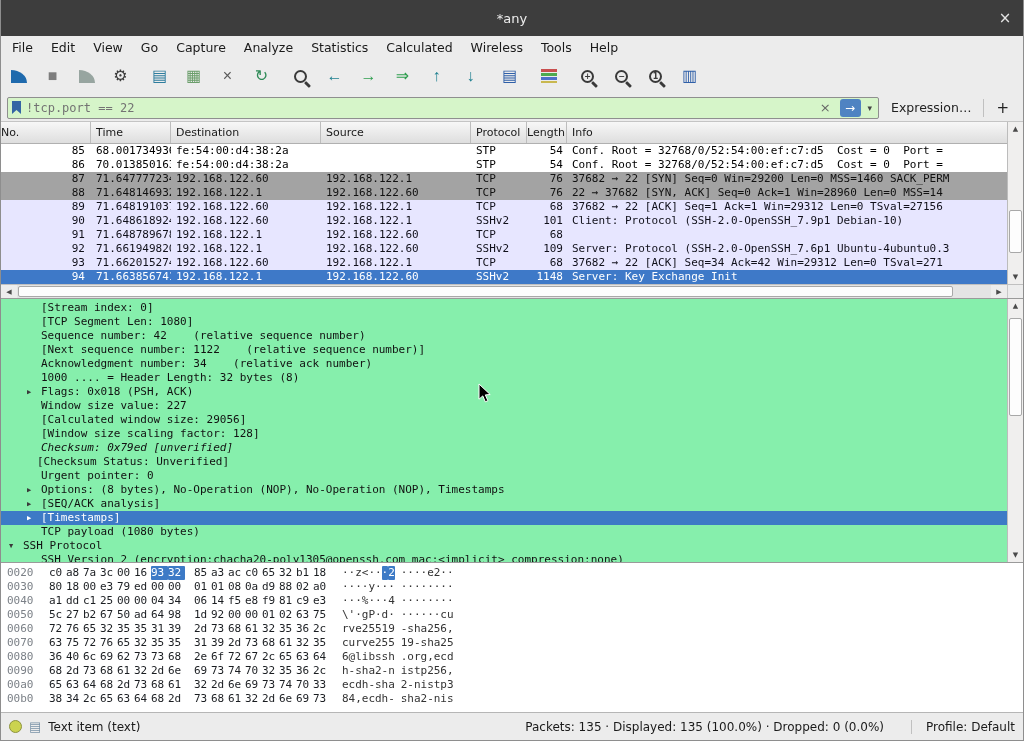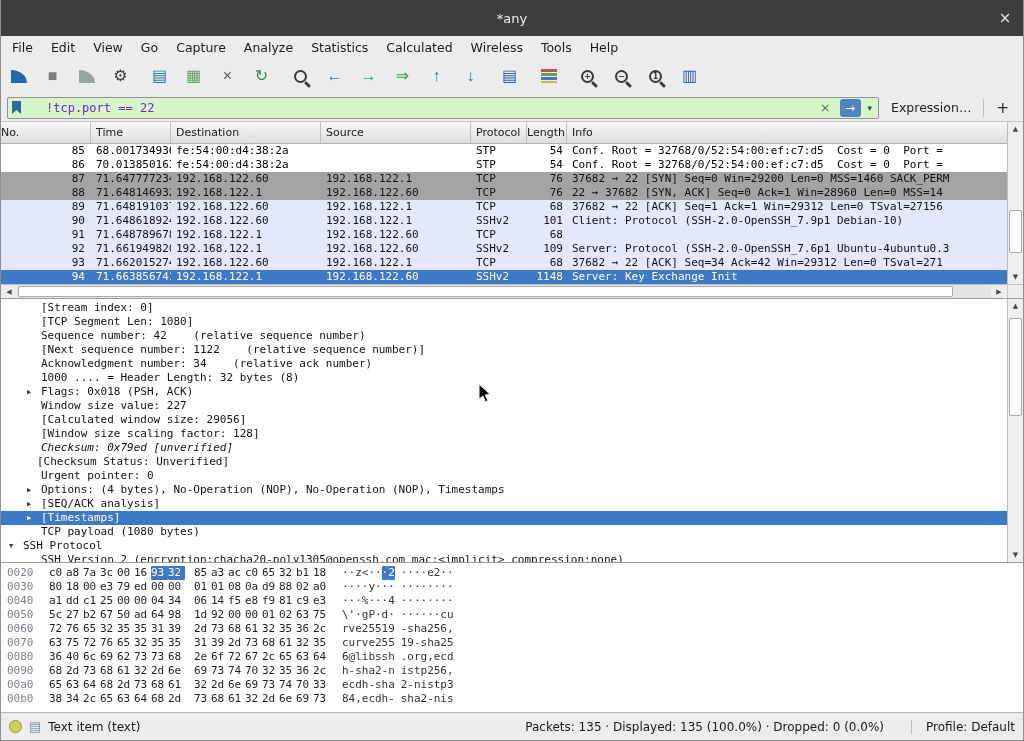--- a/index.html
+++ b/index.html
@@ -31,21 +31,21 @@
           font:700 8px "DejaVu Sans",sans-serif;color:#3a3a3a;}
   .ic-mag::after{content:"";position:absolute;right:-6px;bottom:-5px;width:7px;height:3px;background:#3a3a3a;transform:rotate(45deg);border-radius:1px;}
   .ic-bars{width:16px;height:14px;display:inline-block;
     background:linear-gradient(#c94f4f 0 3px,#ececec 3px 4px,#4fa94f 4px 7px,#ececec 7px 8px,#4f6fc9 8px 11px,#ececec 11px 12px,#c9b84f 12px 14px);}
   
   .filterbar{flex:0 0 28px;display:flex;align-items:center;background:#ececec;padding:0 6px;gap:4px;border-bottom:1px solid #c4c4c4;}
   .filter-input{flex:1;height:22px;background:#d6f5c9;border:1px solid #8f8f8f;border-radius:2px;
                 display:flex;align-items:center;padding:0 4px;gap:5px;}
   .ic-ribbon{width:9px;height:13px;background:#3465a4;display:inline-block;
              clip-path:polygon(0 0,100% 0,100% 100%,50% 70%,0 100%);}
-  .filter-text{flex:1;font:12px "DejaVu Sans Mono","Liberation Mono",monospace;color:#6d28d9;white-space:pre;overflow:hidden;margin-left:20px;}
+  .filter-text{flex:1;font:12px "DejaVu Sans Mono","Liberation Mono",monospace;color:#737373;white-space:pre;overflow:hidden;}
   .filter-clear{color:#666;font-size:13px;padding:0 4px;}
   .filter-apply{width:21px;height:18px;background:#4f83c2;border-radius:3px;color:#fff;display:flex;align-items:center;justify-content:center;font-size:12px;}
   .filter-caret{color:#444;font-size:9px;padding:0 2px;}
   .expression{font-size:12.5px;color:#222;padding:0 8px;white-space:nowrap;}
   .fsep{width:1px;height:18px;background:#c0c0c0;}
   .add-filter{font-size:15px;color:#222;padding:0 8px;}
   
   .plist{flex:0 0 162px;display:flex;background:#fff;overflow:hidden;}
   .plist-main{flex:1;display:flex;flex-direction:column;overflow:hidden;}
   .plist-header{flex:0 0 22px;display:flex;background:linear-gradient(#f7f7f7,#dedede);border-bottom:1px solid #b0b0b0;font-size:11px;color:#1a1a1a;}
@@ -68,21 +68,21 @@
   .vscroll{flex:0 0 16px;display:flex;flex-direction:column;background:#f0efee;border-left:1px solid #bcbcbc;}
   .vs-btn{height:14px;display:flex;align-items:center;justify-content:center;font-size:7px;color:#4a4a4a;}
   .vs-track{flex:1;position:relative;}
   .vs-thumb{position:absolute;left:1px;right:1px;background:#fdfdfd;border:1px solid #a8a8a8;border-radius:2px;}
   .hscroll{flex:0 0 14px;display:flex;align-items:stretch;background:#ededed;border-top:1px solid #c0c0c0;}
   .hs-btn{width:16px;display:flex;align-items:center;justify-content:center;font-size:7px;color:#4a4a4a;}
   .hs-track{flex:1;position:relative;background:#e4e4e4;}
   .hs-thumb{position:absolute;left:1px;top:1px;bottom:1px;width:96%;background:#fdfdfd;border:1px solid #a8a8a8;border-radius:2px;}
   .hs-corner{width:16px;background:#ededed;border-left:1px solid #c8c8c8;}
   
-  .details{flex:1 1 auto;display:flex;background:#ffffff;border-top:1px solid #9a9a9a;overflow:hidden;}
+  .details{flex:1 1 auto;display:flex;background:#86efac;border-top:1px solid #9a9a9a;overflow:hidden;}
   .details-body{flex:1;overflow:hidden;padding-top:2px;}
   .detail-row{display:flex;align-items:center;height:14px;font:11px/14px "DejaVu Sans Mono","Liberation Mono",monospace;white-space:pre;color:#111;}
   .detail-arrow{width:16px;flex:0 0 16px;font-size:7px;color:#3a3a3a;padding-left:2px;}
   .detail-row.selected{background:#3d7ac6;color:#fff;}
   .detail-row.selected .detail-arrow{color:#fff;}
   
   .hexpane{flex:0 0 150px;background:#fff;border-top:1px solid #9a9a9a;padding:3px 0 0 6px;overflow:hidden;}
   .hex-row{height:14px;font:11px/14px "DejaVu Sans Mono","Liberation Mono",monospace;white-space:pre;}
   .hex-offset{display:inline-block;width:30px;margin-right:12px;color:#7b8087;}
   .hx{display:inline-block;width:17px;color:#1a1d21;}
@@ -267,21 +267,21 @@
         <div class="detail-row" style="padding-left: 24px;"><span class="detail-arrow"></span><span class="detail-text">[Next sequence number: 1122    (relative sequence number)]</span></div>
         <div class="detail-row" style="padding-left: 24px;"><span class="detail-arrow"></span><span class="detail-text">Acknowledgment number: 34    (relative ack number)</span></div>
         <div class="detail-row" style="padding-left: 24px;"><span class="detail-arrow"></span><span class="detail-text">1000 .... = Header Length: 32 bytes (8)</span></div>
         <div class="detail-row" style="padding-left: 24px;"><span class="detail-arrow">▶</span><span class="detail-text">Flags: 0x018 (PSH, ACK)</span></div>
         <div class="detail-row" style="padding-left: 24px;"><span class="detail-arrow"></span><span class="detail-text">Window size value: 227</span></div>
         <div class="detail-row" style="padding-left: 24px;"><span class="detail-arrow"></span><span class="detail-text">[Calculated window size: 29056]</span></div>
         <div class="detail-row" style="padding-left: 24px;"><span class="detail-arrow"></span><span class="detail-text">[Window size scaling factor: 128]</span></div>
         <div class="detail-row" style="padding-left: 24px; font-style: italic;"><span class="detail-arrow"></span><span class="detail-text">Checksum: 0x79ed [unverified]</span></div>
         <div class="detail-row" style="padding-left: 20px;"><span class="detail-arrow"></span><span class="detail-text">[Checksum Status: Unverified]</span></div>
         <div class="detail-row" style="padding-left: 24px;"><span class="detail-arrow"></span><span class="detail-text">Urgent pointer: 0</span></div>
-        <div class="detail-row" style="padding-left: 24px;"><span class="detail-arrow">▶</span><span class="detail-text">Options: (4 bytes), No-Operation (NOP), No-Operation (NOP), Timestamps</span></div>
+        <div class="detail-row" style="padding-left: 24px;"><span class="detail-arrow">▶</span><span class="detail-text">Options: (8 bytes), No-Operation (NOP), No-Operation (NOP), Timestamps</span></div>
         <div class="detail-row" style="padding-left: 24px;"><span class="detail-arrow">▶</span><span class="detail-text">[SEQ/ACK analysis]</span></div>
         <div class="detail-row selected" style="padding-left: 24px;"><span class="detail-arrow">▶</span><span class="detail-text">[Timestamps]</span></div>
         <div class="detail-row" style="padding-left: 24px;"><span class="detail-arrow"></span><span class="detail-text">TCP payload (1080 bytes)</span></div>
         <div class="detail-row" style="padding-left: 6px;"><span class="detail-arrow">▼</span><span class="detail-text">SSH Protocol</span></div>
         <div class="detail-row" style="padding-left: 24px;"><span class="detail-arrow"></span><span class="detail-text">SSH Version 2 (encryption:chacha20-poly1305@openssh.com mac:&lt;implicit&gt; compression:none)</span></div>
       </div>
     <div class="vscroll">
       <span class="vs-btn">▲</span>
       <span class="vs-track">
         <span class="vs-thumb" style="top:2%;height:42%;"></span>

